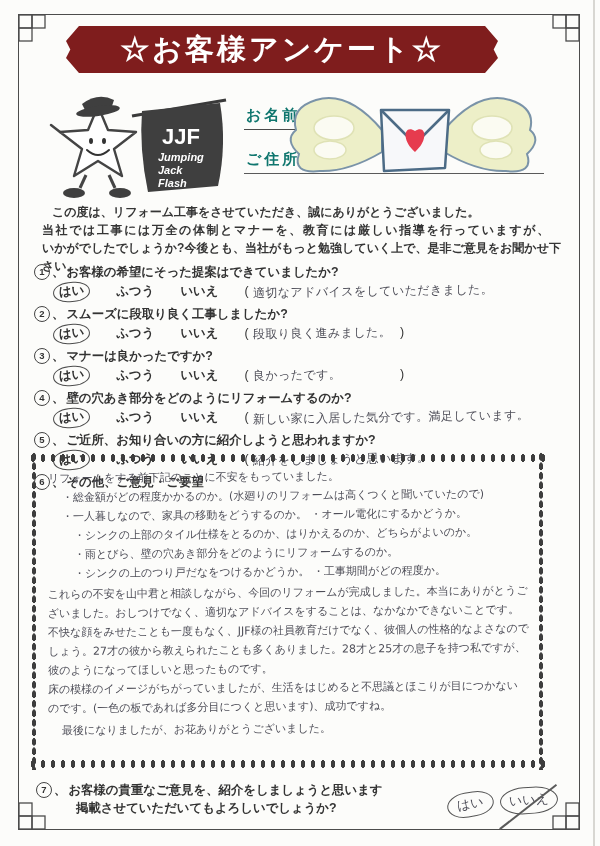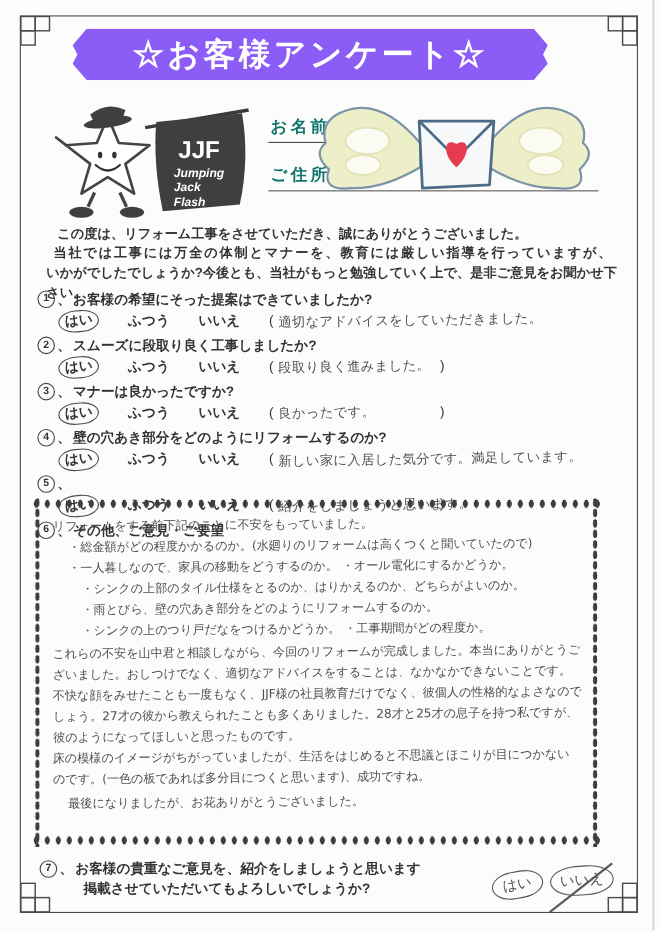--- a/index.html
+++ b/index.html
@@ -14,37 +14,37 @@
   .scan-edge{position:absolute;right:5px;top:0;bottom:0;width:2px;background:#d8d7d2;}
   .corner{position:absolute;width:41px;height:41px;}
   .corner svg{display:block;}
   .corner.tl{left:18px;top:14px;}
   .corner.tr{right:20px;top:14px;transform:scaleX(-1);}
   .corner.bl{left:18px;bottom:16px;transform:scaleY(-1);}
   .corner.br{right:20px;bottom:16px;transform:scale(-1,-1);}
   
   .banner{
     position:absolute;left:66px;top:26px;width:432px;height:47px;
-    background:#8b5cf6;display:flex;align-items:center;justify-content:center;
+    background:#7f1d1d;display:flex;align-items:center;justify-content:center;
     clip-path:polygon(0 32%,3% 0,97% 0,100% 32%,99% 50%,100% 68%,97% 100%,3% 100%,0 68%,1% 50%);
   }
   .banner .title{color:#fff;font-size:29px;font-weight:bold;letter-spacing:3px;white-space:nowrap;}
   
   .mascot{position:absolute;left:46px;top:84px;}
   .field-label{font-size:15px;font-weight:bold;letter-spacing:3px;color:#0f766e;}
   .name-label{position:absolute;left:246px;top:106px;}
   .addr-label{position:absolute;left:246px;top:150px;}
   .uline{position:absolute;height:0;border-bottom:1.6px solid #4a4a4a;}
   .uline.name{left:244px;top:129px;width:70px;}
   .uline.addr{left:244px;top:173px;width:300px;border-bottom-color:#5a5a5a;}
   .winged{position:absolute;left:282px;top:82px;z-index:2;}
   
   .intro{position:absolute;left:42px;top:203px;width:522px;font-size:12px;font-weight:bold;color:#353535;line-height:1.5;}
   .intro .l1{text-indent:10px;}
-  .intro .l2{letter-spacing:1.6px;text-align:center;}
+  .intro .l2{letter-spacing:1.6px;}
   
   .questions{position:absolute;left:34px;top:264px;width:545px;}
   .q{margin-bottom:4px;}
   .q-line1{display:flex;align-items:center;gap:2px;font-size:12.4px;font-weight:bold;color:#333;line-height:15px;}
   .qnum{flex:0 0 auto;width:14px;height:14px;border:1.2px solid #444;border-radius:50%;
         display:inline-flex;align-items:center;justify-content:center;
         font-size:9.5px;font-weight:bold;line-height:1;}
   .q-opts{position:relative;margin-left:24px;margin-top:2px;font-size:12.4px;font-weight:bold;
           color:#333;display:flex;align-items:baseline;line-height:17px;}
   .opt{margin-right:26px;}
@@ -240,20 +240,21 @@
       <span class="paren">(</span>
       <span class="hand">新しい家に入居した気分です。満足しています。</span>
       <span class="paren close"></span>
     </div>
   </div>
 
   <div class="q">
     <div class="q-line1">
       <span class="qnum">5</span>
         <span>、</span>
+      <span>ご近所、お知り合いの方に紹介しようと思われますか?</span>
     </div>
     <div class="q-opts">
       <span class="opt circled">はい</span>
       <span class="opt">ふつう</span>
       <span class="opt">いいえ</span>
       <span class="paren">(</span>
       <span class="hand">紹介をしましょうと思います。</span>
       <span class="paren close">)</span>
     </div>
   </div>

